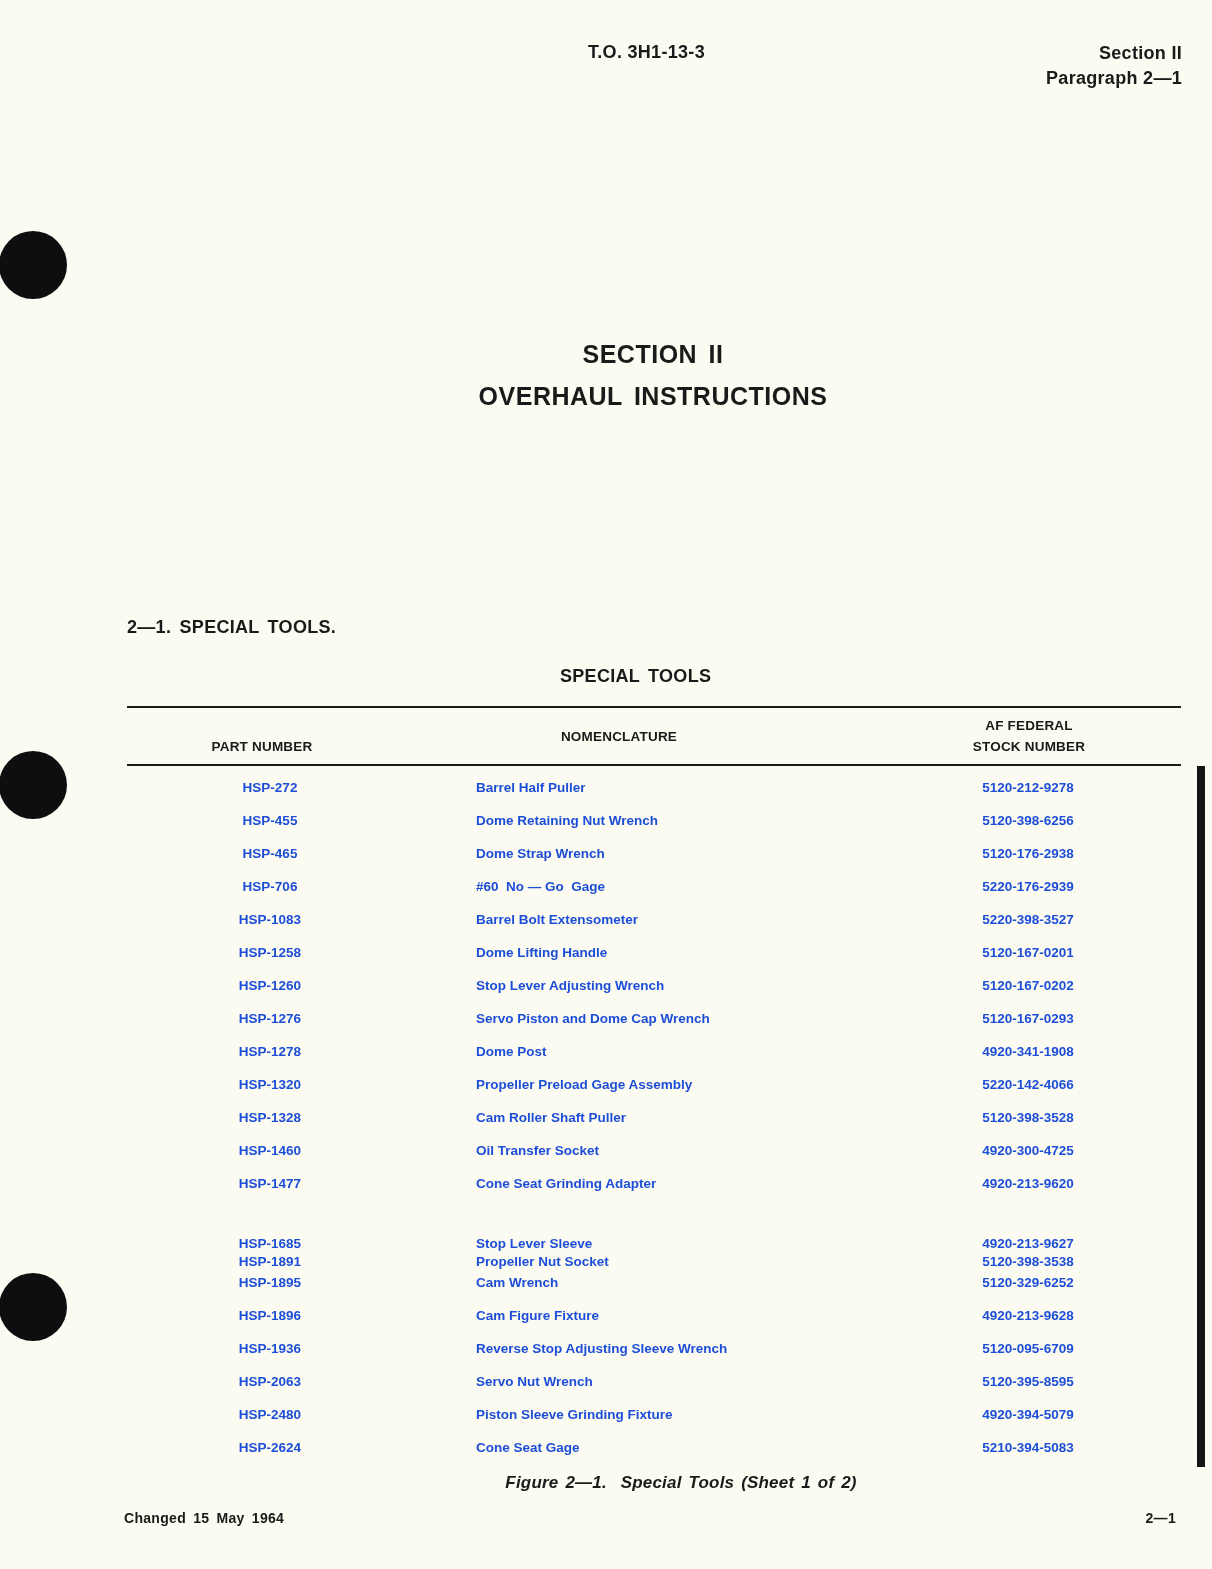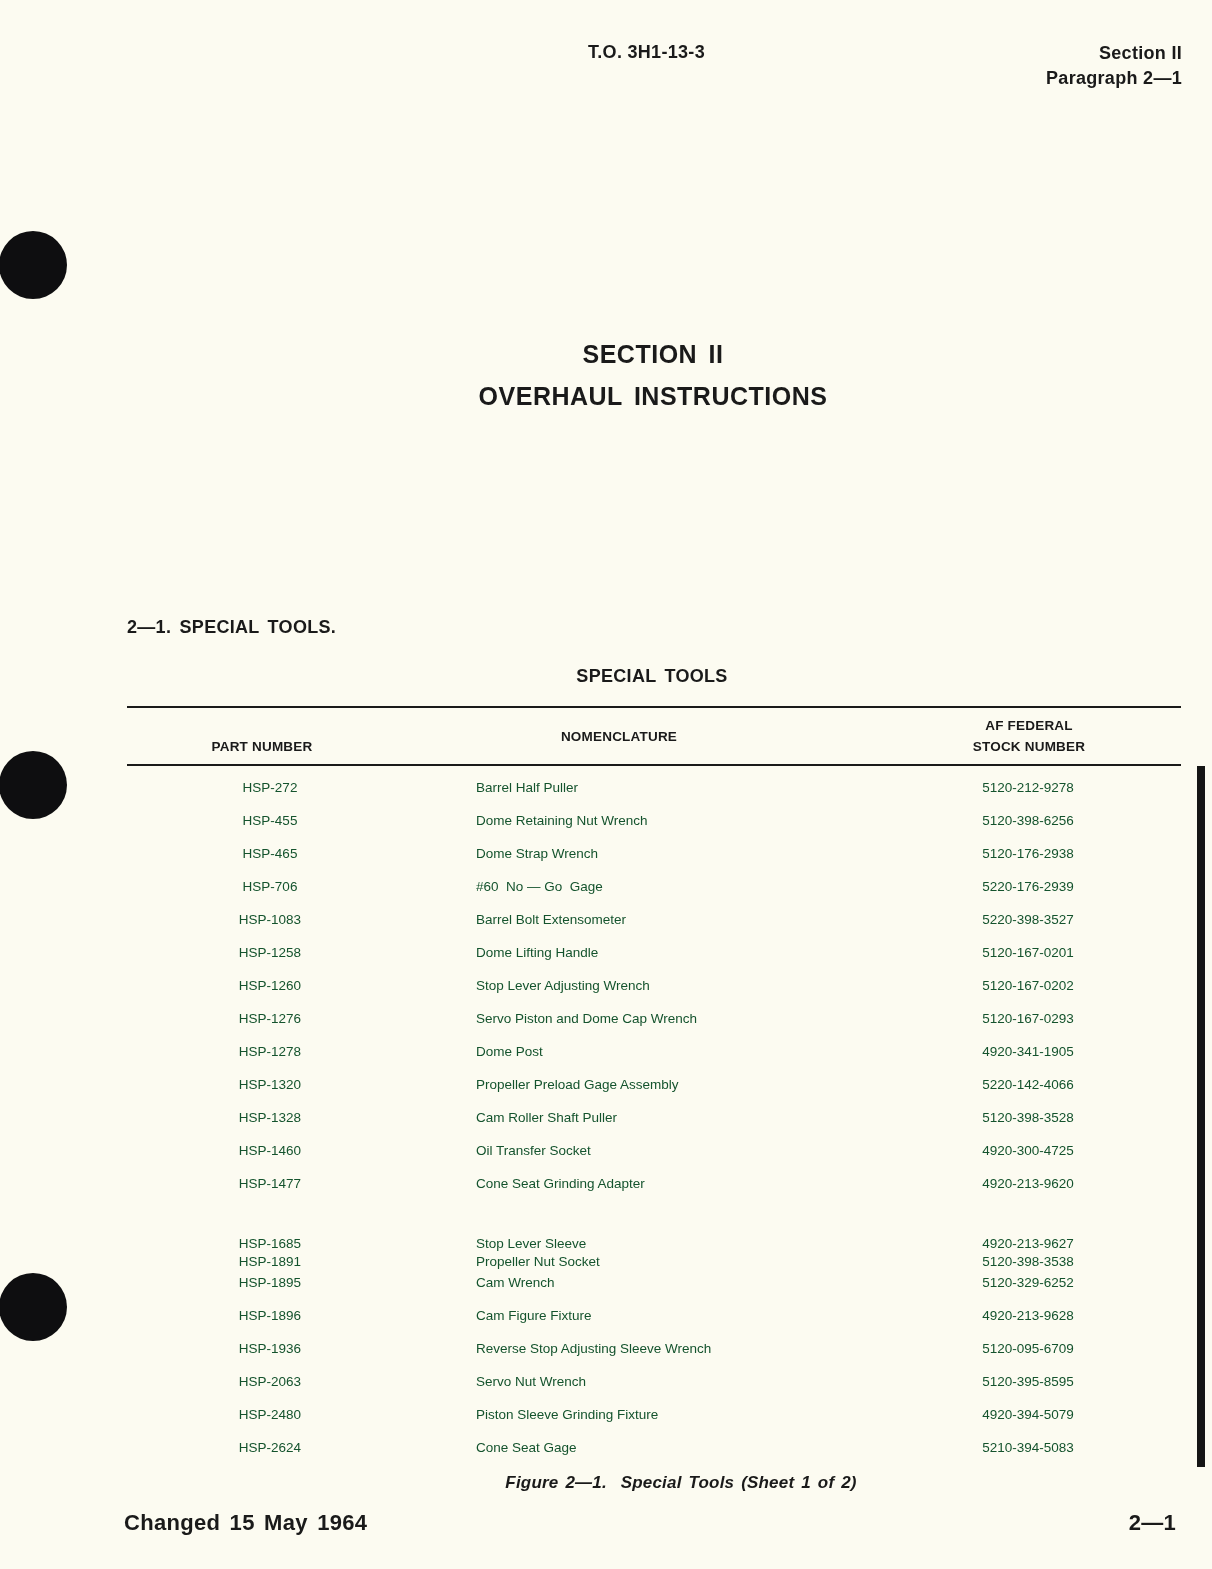--- a/index.html
+++ b/index.html
@@ -48,21 +48,21 @@
       font-weight: bold;
       font-size: 18px;
       letter-spacing: 0.3px;
       word-spacing: 3px;
     }
 
     .table-title {
       position: absolute;
       left: 560px;
       width: 184px;
-      text-align: center;
+      text-align: left;
       font-weight: bold;
       font-size: 18px;
       letter-spacing: 0.3px;
       word-spacing: 3px;
     }
 
     .rule {
       position: absolute;
       left: 127px;
       width: 1054px;
@@ -78,22 +78,22 @@
       text-align: center;
       white-space: nowrap;
     }
 
     .row {
       position: absolute;
       left: 127px;
       width: 1054px;
       height: 33px;
       font-size: 13.5px;
-      font-weight: normal;
-      color: #14532d;
+      font-weight: bold;
+      color: #1d4ed8;
     }
     .row .c-part {
       position: absolute;
       left: 88px;
       width: 110px;
       text-align: center;
       white-space: nowrap;
     }
     .row .c-nom {
       position: absolute;
@@ -124,21 +124,21 @@
       text-align: center;
       font-weight: bold;
       font-style: italic;
       font-size: 17px;
       letter-spacing: 0.2px;
       word-spacing: 2px;
     }
 
     .footer {
       font-weight: bold;
-      font-size: 22px;
+      font-size: 14px;
       letter-spacing: 0.3px;
       word-spacing: 3px;
     }
   </style>
 </head>
 <body>
 
 <div class="punch-hole" style="top:231px;"></div>
 <div class="punch-hole" style="top:751px;"></div>
 <div class="punch-hole" style="top:1273px;"></div>
@@ -203,21 +203,21 @@
       <span class="c-stock">5120-167-0202</span>
     </div>
     <div class="row" style="top:1011px;">
       <span class="c-part">HSP-1276</span>
       <span class="c-nom">Servo Piston and Dome Cap Wrench</span>
       <span class="c-stock">5120-167-0293</span>
     </div>
     <div class="row" style="top:1044px;">
       <span class="c-part">HSP-1278</span>
       <span class="c-nom">Dome Post</span>
-      <span class="c-stock">4920-341-1905</span>
+      <span class="c-stock">4920-341-1908</span>
     </div>
     <div class="row" style="top:1077px;">
       <span class="c-part">HSP-1320</span>
       <span class="c-nom">Propeller Preload Gage Assembly</span>
       <span class="c-stock">5220-142-4066</span>
     </div>
     <div class="row" style="top:1110px;">
       <span class="c-part">HSP-1328</span>
       <span class="c-nom">Cam Roller Shaft Puller</span>
       <span class="c-stock">5120-398-3528</span>

